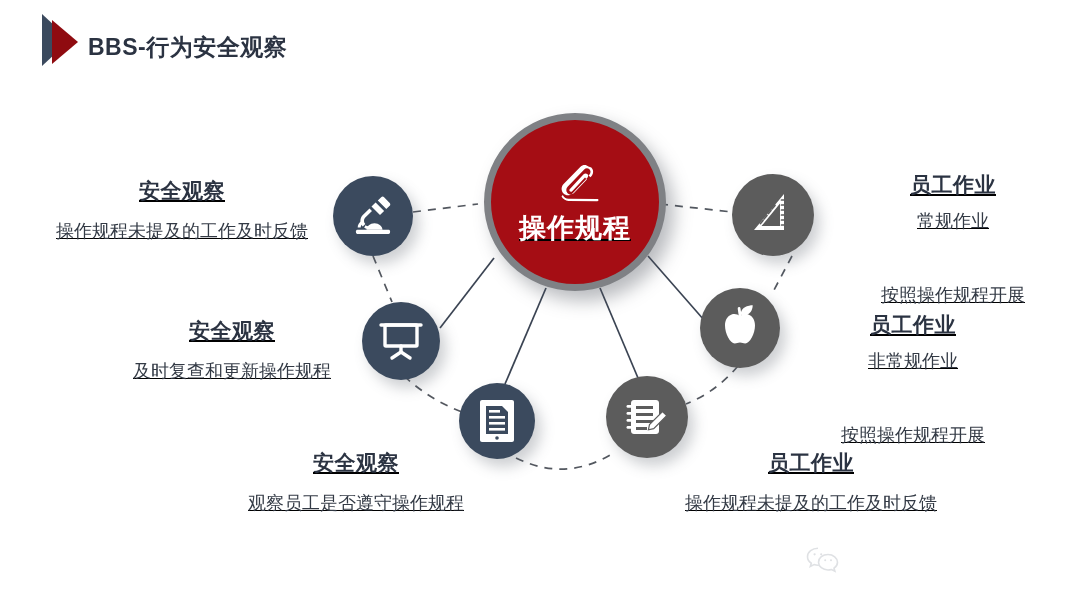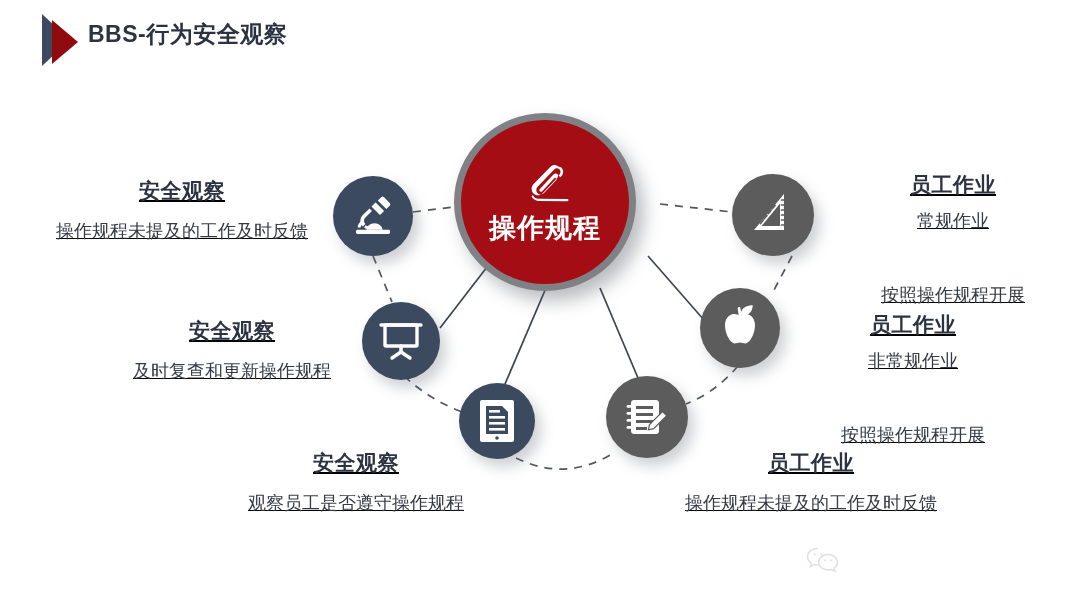--- a/index.html
+++ b/index.html
@@ -8,44 +8,45 @@
     background: #ffffff;
     font-family: "Liberation Sans", "DejaVu Sans", sans-serif;
     overflow: hidden;
   }
   #stage { position: relative; width: 1080px; height: 608px; background: #fff; }
 
   
   #header { position: absolute; left: 0; top: 0; width: 1080px; height: 80px; }
   #logo-mark { position: absolute; left: 36px; top: 12px; width: 58px; height: 56px; }
   #title-text {
-    position: absolute; left: 88px; top: 19px;
+    position: absolute; left: 88px; top: 32px;
     font-size: 23px; font-weight: bold; color: #2b3342;
     letter-spacing: .5px; white-space: nowrap;
   }
 
   
   #diagram { position: absolute; left: 0; top: 0; width: 1080px; height: 608px; }
   #links { position: absolute; left: 0; top: 0; width: 1080px; height: 608px; }
 
   
   .node {
     position: absolute;
     border-radius: 50%;
     display: flex; align-items: center; justify-content: center;
     box-shadow: 6px 8px 14px rgba(90,95,105,.30);
   }
   .node svg { display: block; }
 
   #center-node {
-    left: 454px; top: 113px; width: 182px; height: 178px;
+    left: 484px; top: 113px; width: 182px; height: 178px;
     background: #a50d14;
     border: 7px solid #7f8185;
     flex-direction: column;
     box-shadow: 8px 10px 18px rgba(80,85,95,.40);
+    text-decoration: underline;
   }
   #center-icon { margin-bottom: 2px; }
   #center-label {
     color: #ffffff; font-size: 27px; font-weight: bold;
     letter-spacing: 1px; line-height: 1;
   }
 
   .node-blue { background: #3b4a5e; }
   .node-gray { background: #5c5c5c; }
 

